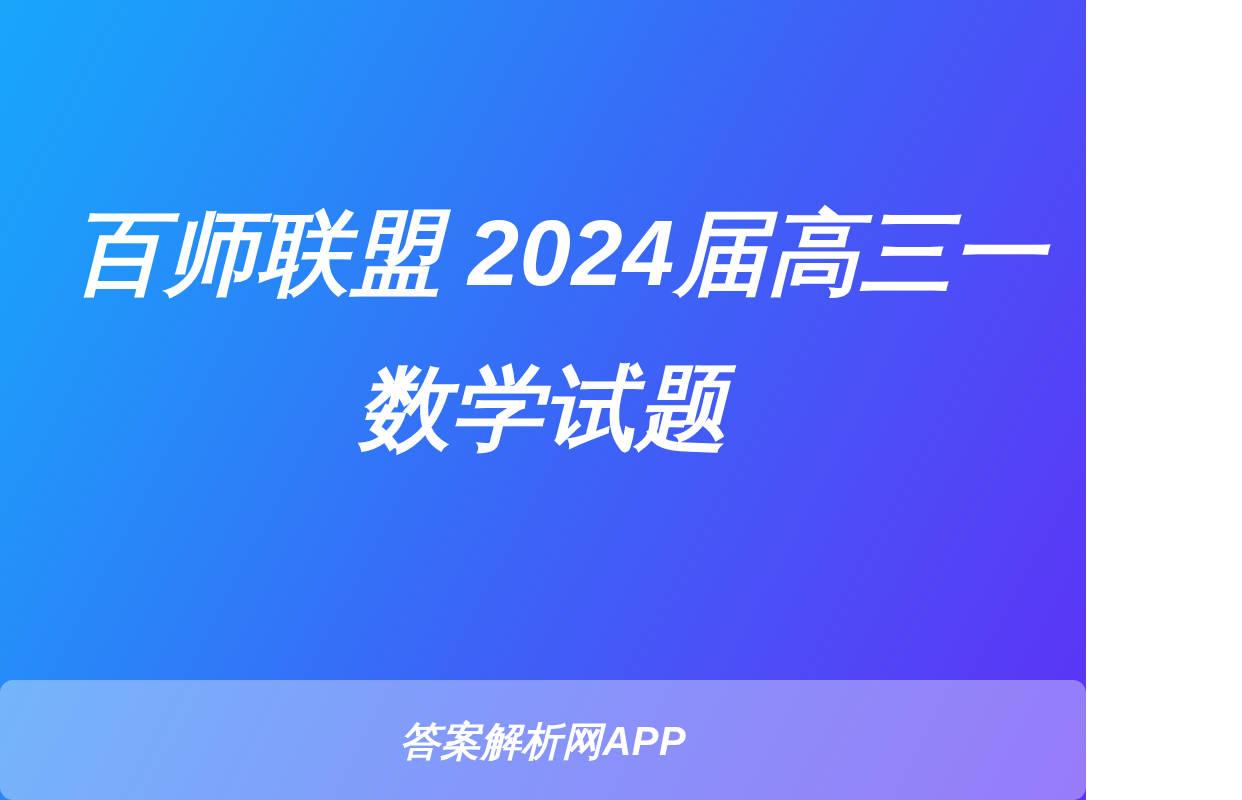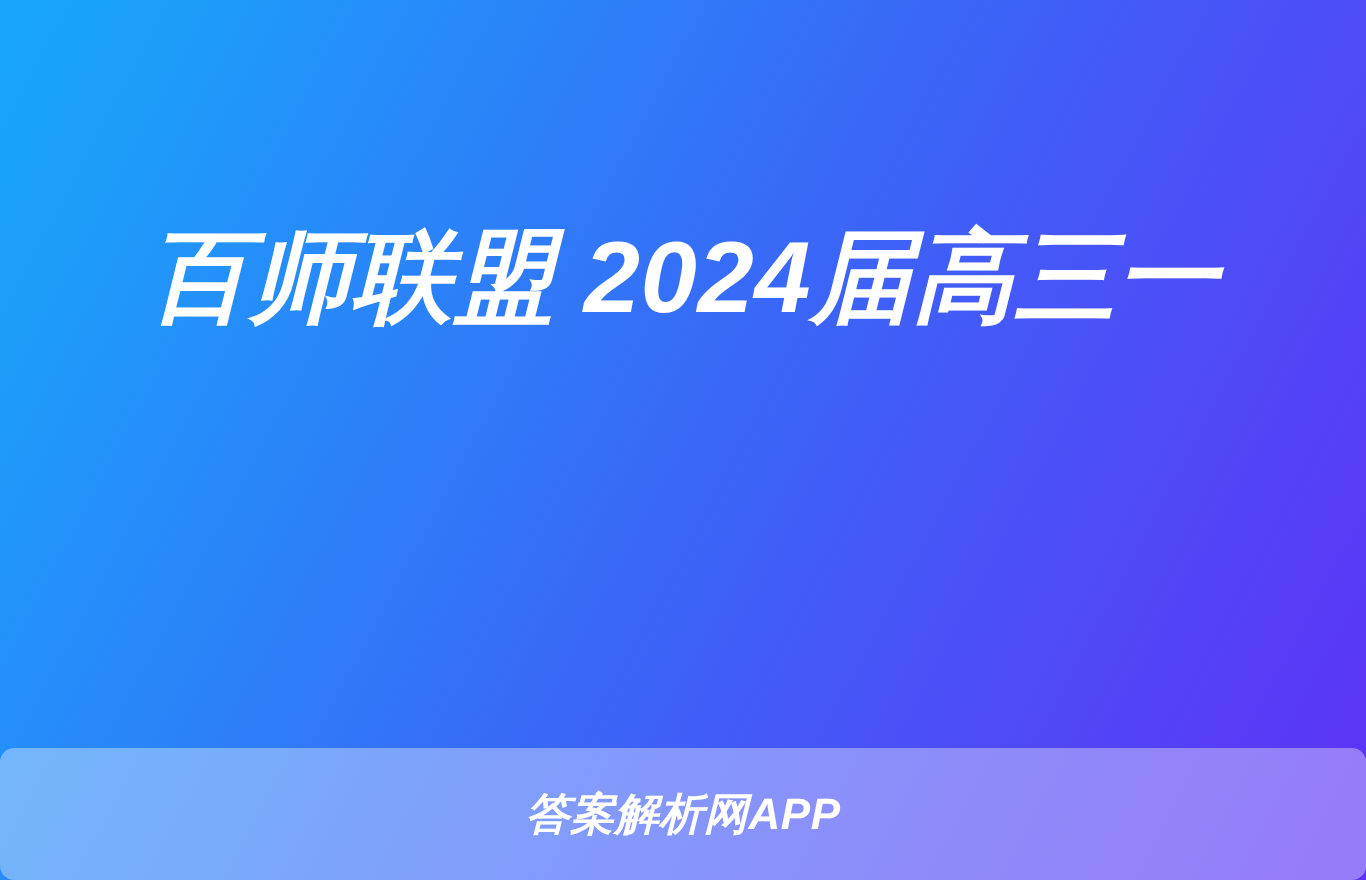--- a/index.html
+++ b/index.html
@@ -4,21 +4,21 @@
 <title>Cover Banner</title>
 <style>
   html, body {
     margin: 0;
     padding: 0;
     background: #ffffff;
   }
 
   #canvas {
     position: relative;
-    width: 1242px;
+    width: 1086px;
     height: 800px;
     overflow: hidden;
     font-family: "Liberation Sans", "DejaVu Sans", sans-serif;
     
     background: linear-gradient(118deg,
         #17a6fb 0%,
         #1e9bfa 12%,
         #2a84f8 30%,
         #3a66f7 52%,
         #4a51f7 70%,
@@ -73,19 +73,20 @@
     margin-top: 2px;
   }
 </style>
 </head>
 <body>
 
 <div id="canvas">
 
   <div class="title-block">
     <span class="title-line">百师联盟 2024届高三一</span>
+    <span class="title-line">数学试题</span>
   </div>
 
   <div class="bottom-band">
     <span class="watermark">答案解析网APP</span>
   </div>
 
 </div>
 
 </body></html>

